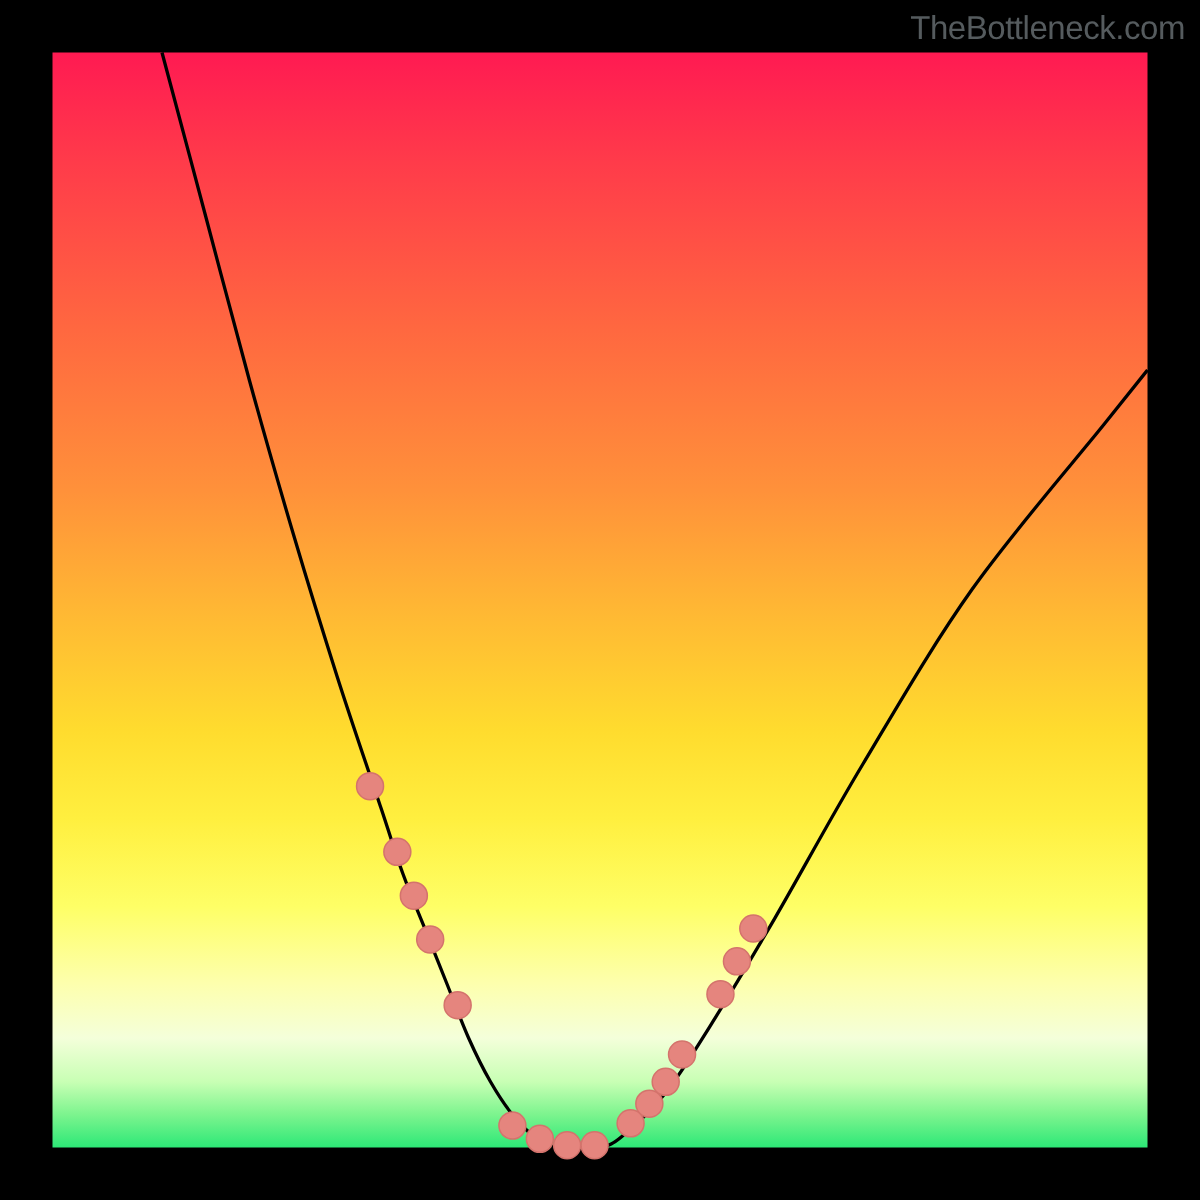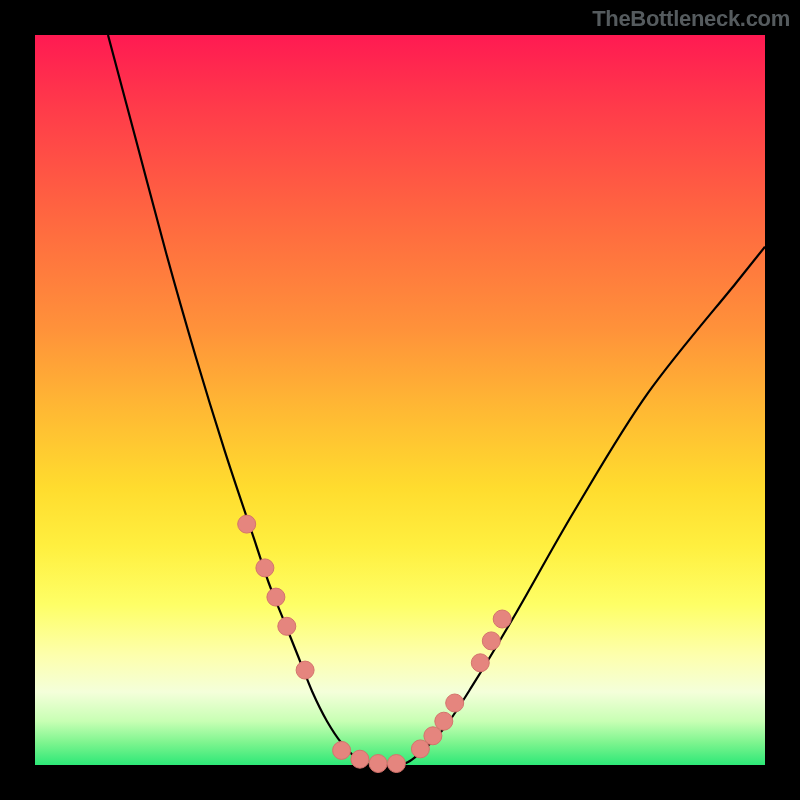--- a/index.html
+++ b/index.html
@@ -38,21 +38,21 @@
       #c8ffb4 94%,
       #7cf48e 97%,
       #2de877 100%);
   }
   .attrib {
     position: absolute;
     top: 6px;
     right: 10px;
     color: #555b5e;
     font-size: 22px;
-    font-weight: 700;
+    font-weight: 400;
     letter-spacing: -0.3px;
   }
   svg.overlay {
     position: absolute;
     left: 0;
     top: 0;
     width: 730px;
     height: 730px;
     overflow: visible;
   }

